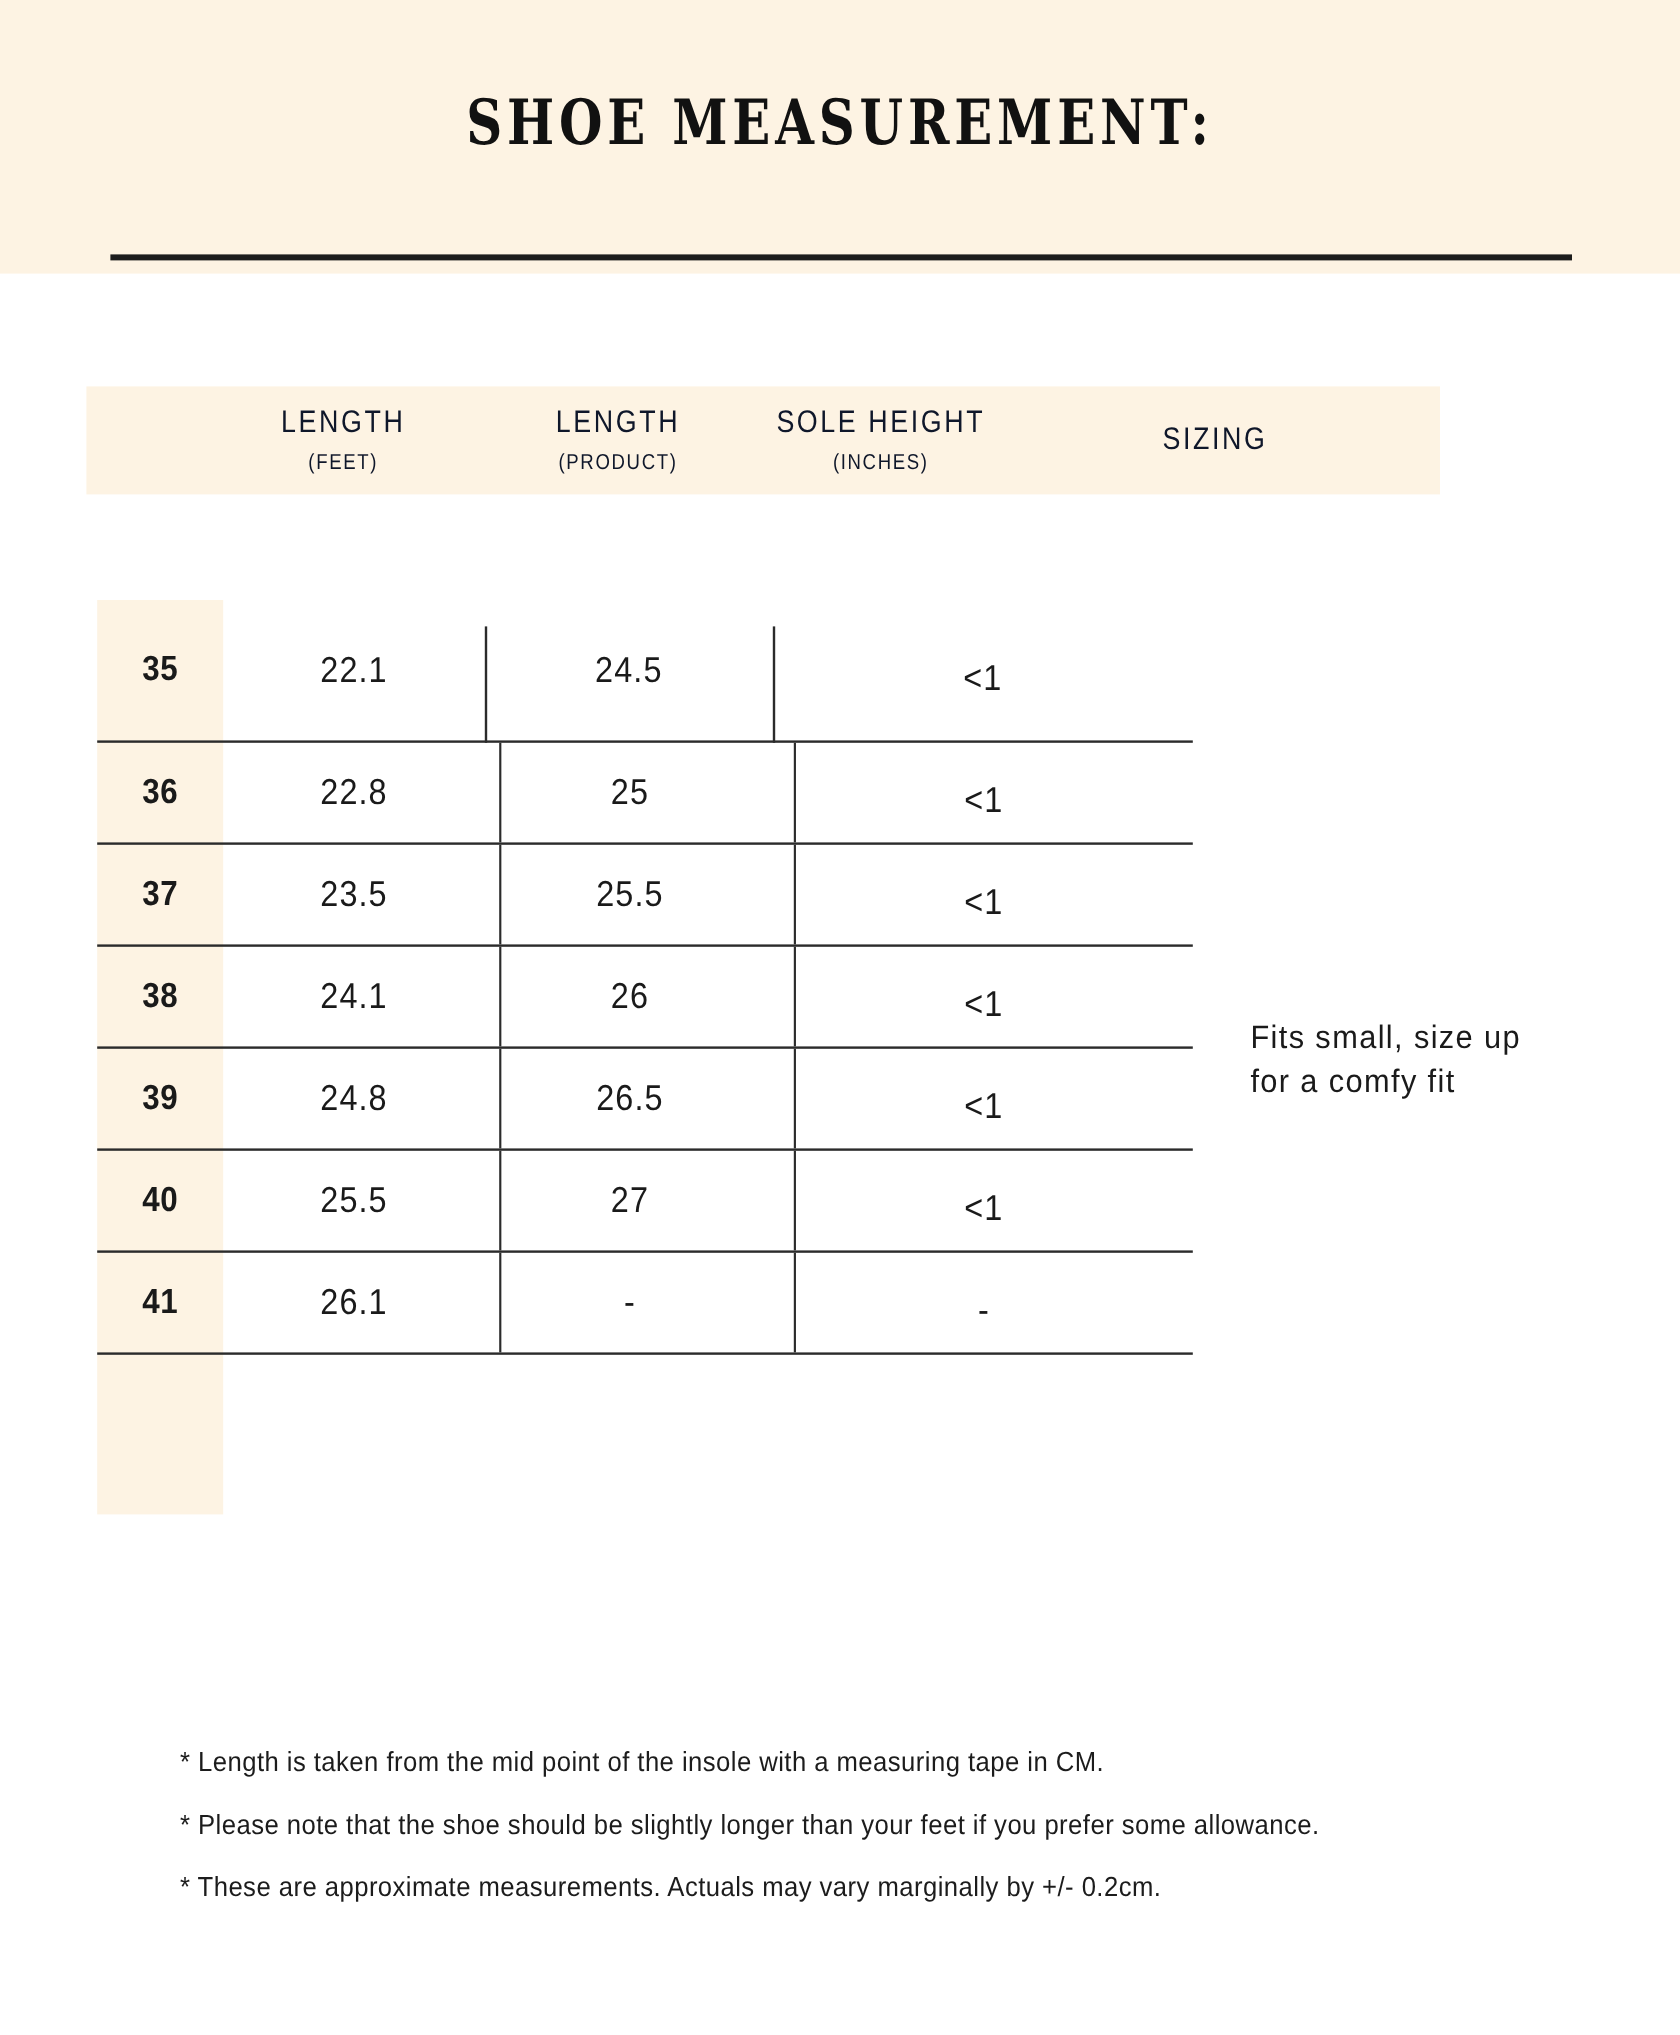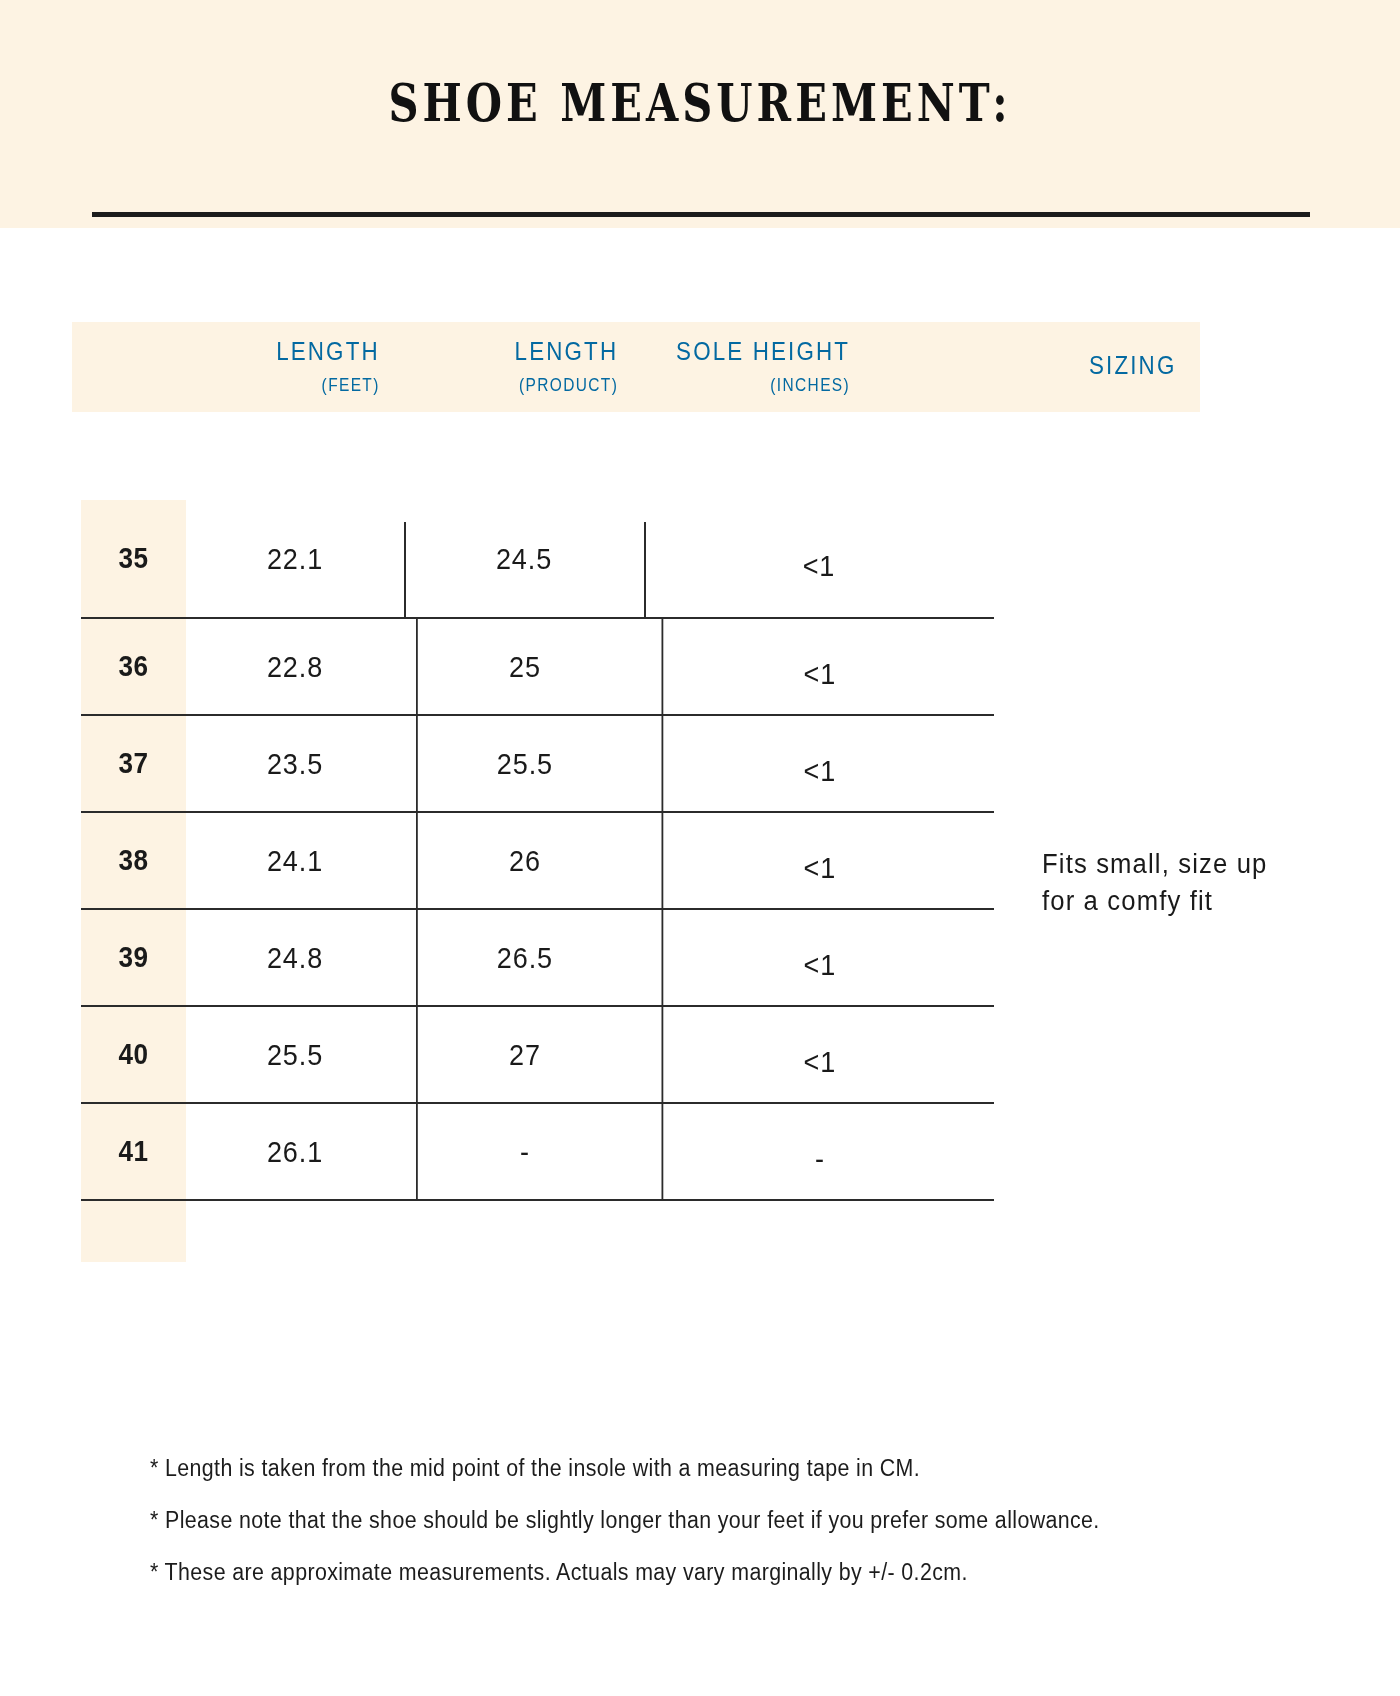--- a/index.html
+++ b/index.html
@@ -53,22 +53,22 @@
   .colhead-band {
     position: absolute;
     left: 72px;
     top: 322px;
     width: 1128px;
     height: 90px;
     background: #fdf3e3;
   }
   .colhead {
     position: absolute;
-    text-align: right;
-    color: #0369a1;
+    text-align: center;
+    color: #0f172a;
   }
   .colhead .ch-main {
     display: block;
     font-size: 26px;
     letter-spacing: 2.5px;
     font-weight: 400;
     transform: scaleX(0.86);
     white-space: nowrap;
   }
   .colhead .ch-sub {
@@ -76,40 +76,40 @@
     margin-top: 8px;
     font-size: 18px;
     letter-spacing: 1.6px;
     font-weight: 400;
     transform: scaleX(0.86);
     white-space: nowrap;
   }
   #ch-length-feet   { left: 177px; top: 336px; width: 218px; }
   #ch-length-prod   { left: 395px; top: 336px; width: 240px; }
   #ch-sole-height   { left: 599px; top: 336px; width: 270px; }
-  #ch-sizing        { left: 930px; top: 350px; width: 265px; }
+  #ch-sizing        { left: 880px; top: 350px; width: 265px; }
 
   
   .table-wrap {
     position: absolute;
     left: 81px;
     top: 500px;
     width: 913px;
   }
   .size-highlight {
     position: absolute;
     left: 0;
     top: 0;
     width: 105px;
     height: 762px;
     background: #fdf3e3;
   }
   .grid-row {
     position: relative;
-    height: 97px;
+    height: 85px;
     box-sizing: border-box;
     border-bottom: 2px solid #2b2b2b;
   }
   .grid-row.first { height: 119px; }
   .grid-row.last  { border-bottom: 2.5px solid #2b2b2b; text-decoration: underline; }
 
   .cell {
     position: absolute;
     top: 0;
     height: 100%;

